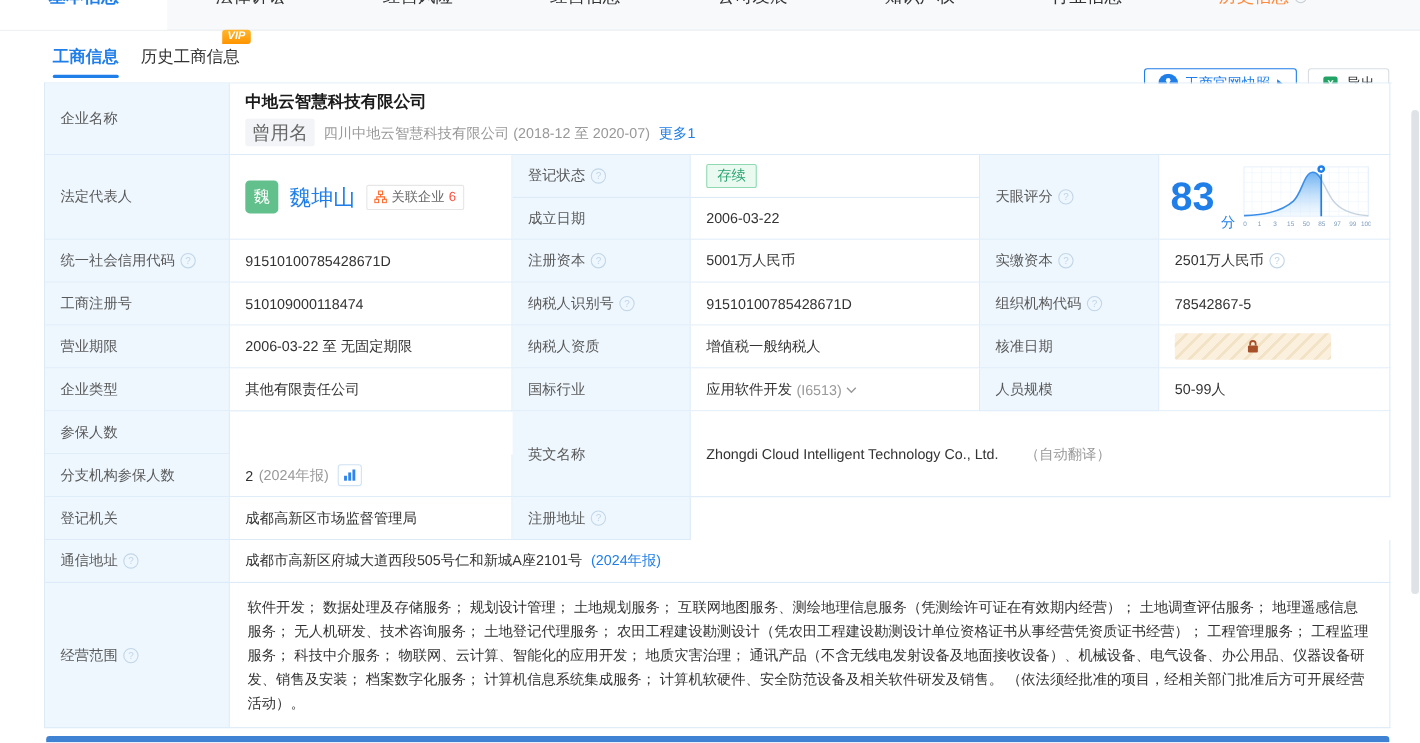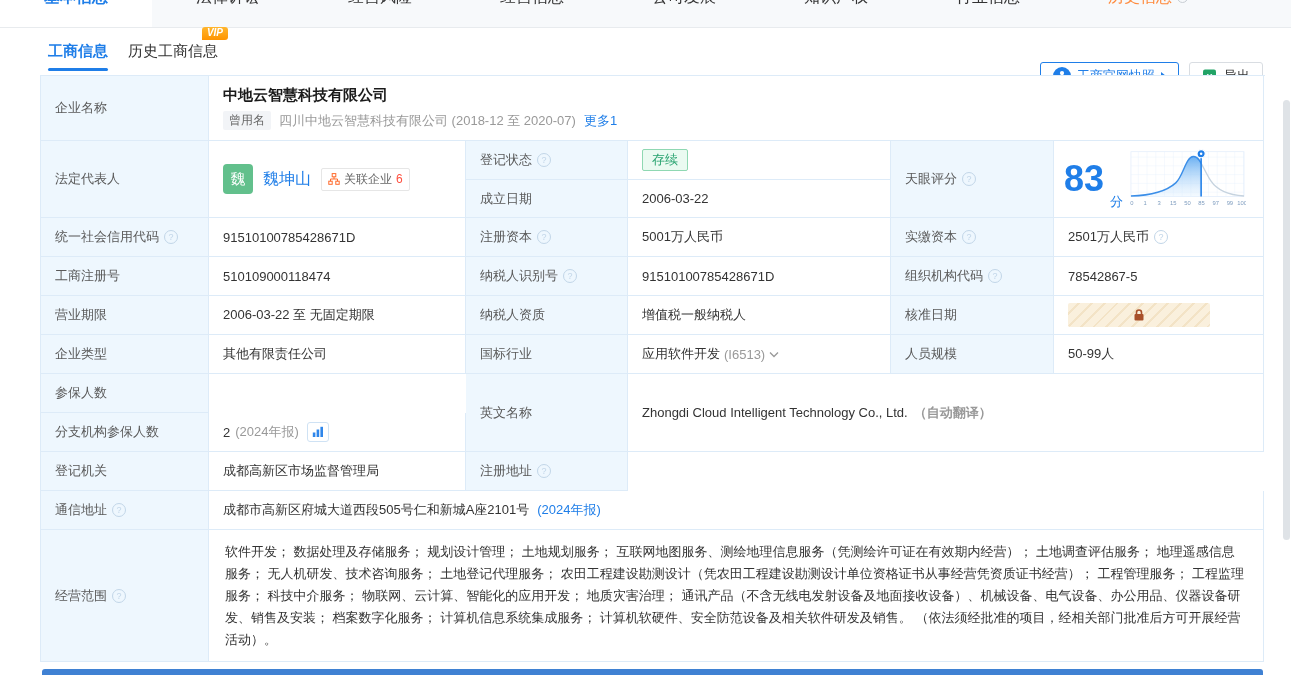--- a/index.html
+++ b/index.html
@@ -50,25 +50,25 @@
   .vl { background:#fff; }
   .help { display:inline-flex; align-items:center; justify-content:center; width:14px; height:14px;
           min-width:14px; border:1px solid #c2d6e8; border-radius:50%; color:#c2d6e8;
           font-size:9px; margin-left:5px; cursor:pointer; }
   .link { color:#1f7ee8; cursor:pointer; text-decoration:none; }
   .gray { color:#999; }
 
   .name-cell { flex-direction:column; align-items:flex-start; justify-content:center; gap:6px; }
   .company-name { font-size:15px; color:#1a1a1a; font-weight:bold; }
   .former-row { display:flex; align-items:center; gap:8px; font-size:13px; }
-  .former-tag { background:#f2f4f7; color:#666; font-size:12px; padding:1px 6px; border-radius:2px; }
+  .former-tag { background:#f2f4f7; color:#666; font-size:17px; padding:1px 6px; border-radius:2px; }
 
   .avatar { width:30px; height:30px; border-radius:4px; background:#62c08c; color:#fff;
             display:flex; align-items:center; justify-content:center; font-size:15px; margin-right:10px; cursor:pointer; }
-  .rep-name { font-size:16px; }
+  .rep-name { font-size:20px; }
   .rel-badge { display:inline-flex; align-items:center; gap:4px; border:1px solid #e6e6e6;
                border-radius:2px; padding:2px 6px; margin-left:10px; font-size:12px; color:#666; cursor:pointer; }
   .rel-count { color:#ff4f3e; }
 
   .status-badge { display:inline-block; border:1px solid #8fd8b2; background:#eafaf1; color:#2ba471;
                   font-size:13px; padding:2px 9px; border-radius:2px; line-height:1.3; }
 
   .report-badge { display:inline-flex; align-items:center; gap:3px; background:#e8f4fe; color:#1f7ee8;
                   font-size:12px; padding:2px 6px; border-radius:2px; margin-left:8px; cursor:pointer; }
   .report-badge .caret-right { border-left-color:#1f7ee8; transform:scale(.8); }
@@ -76,21 +76,21 @@
                border:1px solid #cfe2f4; border-radius:3px; margin-left:8px; cursor:pointer; background:#fff; }
 
   .locked { width:142px; height:24px; border-radius:2px; display:flex; align-items:center; justify-content:center;
             background:repeating-linear-gradient(135deg,#faf0dd 0 7px,#f3e3c6 7px 9px); }
 
   .score-cell { gap:6px; padding:0 17px 0 10px; }
   .score-num { font-size:36px; font-weight:bold; color:#1f7ee8; line-height:1; }
   .score-unit { font-size:13px; color:#1f7ee8; align-self:flex-end; margin-bottom:6px; }
 
   .scope-cell { align-items:flex-start; padding:11px 16px; line-height:22px; font-size:13px; color:#333; }
-  .eng-note { color:#999; margin-left:6px;font-weight:bold; }
+  .eng-note { color:#999; margin-left:24px; }
   .ind-code { color:#999; margin-left:4px; }
   .chev { margin-left:4px; display:inline-flex; }
 
   .bottom-bar { position:absolute; left:42px; bottom:0; width:1221px; height:6px;
                 background:#3f81d3; border-radius:3px 3px 0 0; }
   .scrollbar { position:absolute; right:1px; top:100px; width:7px; height:440px;
                background:#dfe3e7; border-radius:4px; }
   .nowrap { white-space:nowrap; }
 </style>
 </head>

